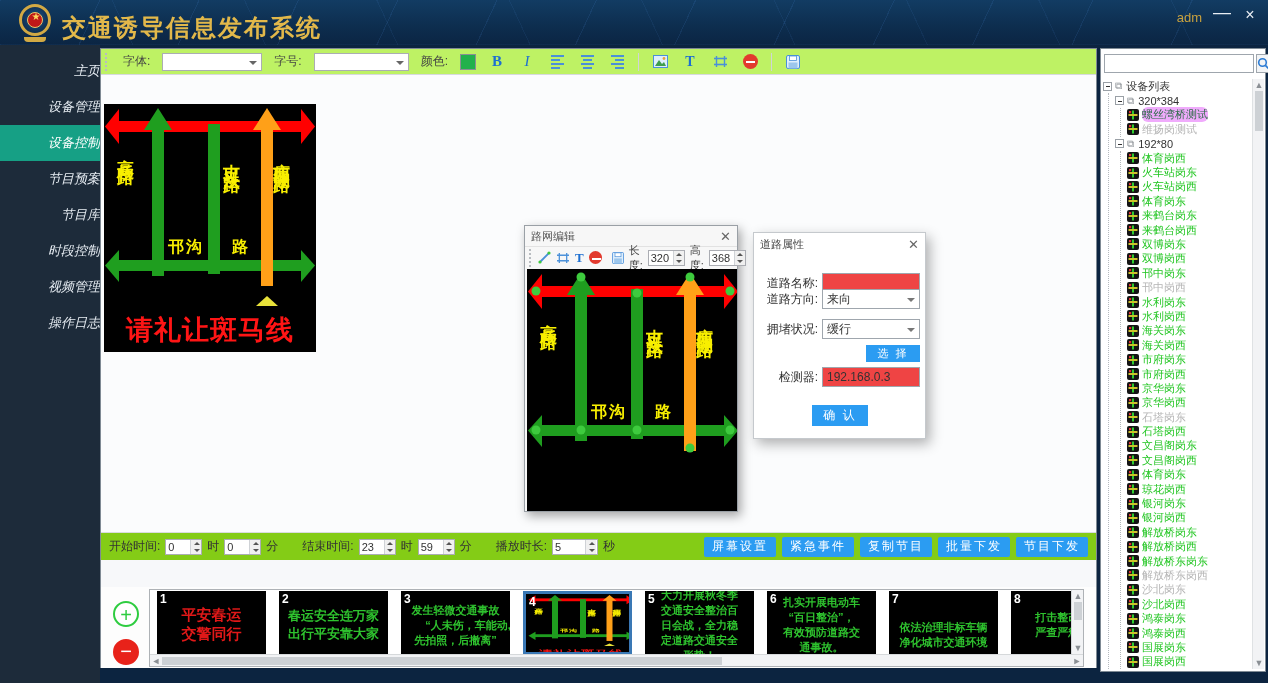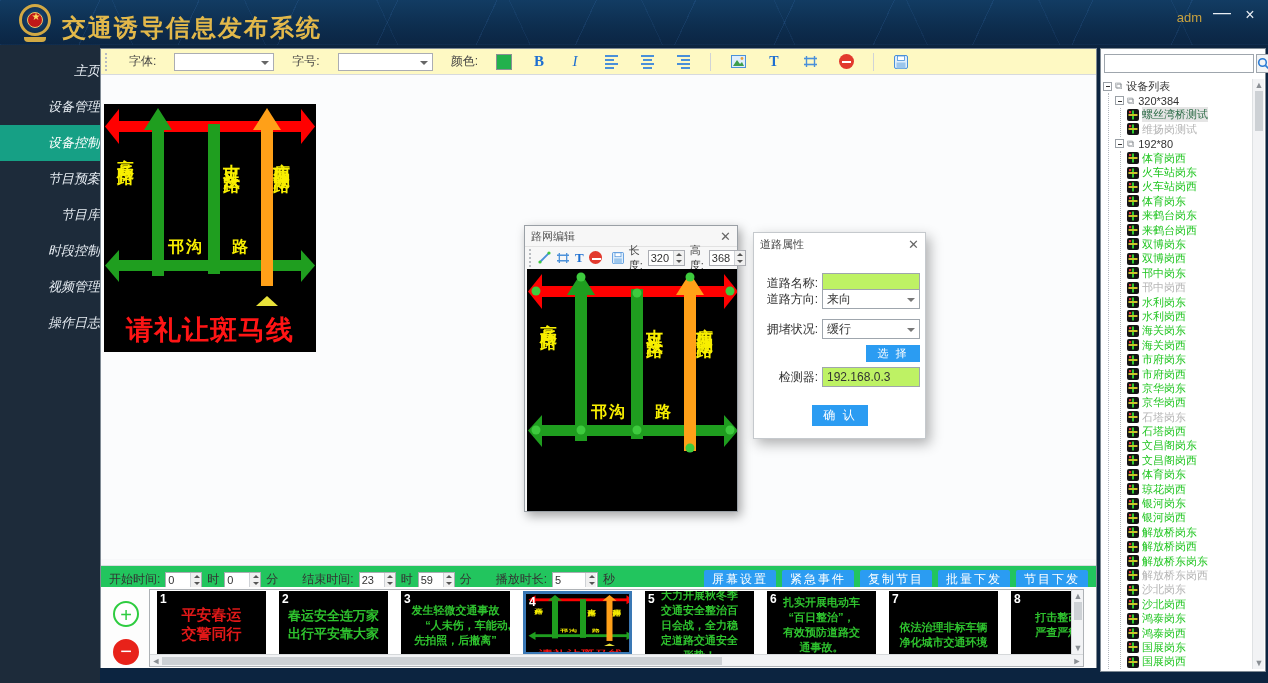--- a/index.html
+++ b/index.html
@@ -28,21 +28,21 @@
   .win-close { right:8px; }
 
   
   .sidebar { position:absolute; left:0; top:45px; width:100px; height:638px; background:#1d2b3a; }
   .side-item { height:36px; line-height:36px; text-align:right; color:#e7edf3; font-size:13px; cursor:pointer;font-style:italic; }
   .side-item.active { background:#16a085; color:#fff; }
   .sidebar-pad { height:8px; }
 
   
   .main { position:absolute; left:100px; top:48px; width:997px; height:620px; background:#f7f8fa; border:1px solid #7f8a94; }
-  .toolbar { position:absolute; left:0; top:0; width:100%; height:26px; background:#fef9c3; border-bottom:1px solid #d7dade; display:flex; align-items:center; padding:0 4px; gap:18px; }
+  .toolbar { position:absolute; left:0; top:0; width:100%; height:26px; background:#bef264; border-bottom:1px solid #d7dade; display:flex; align-items:center; padding:0 4px; gap:12px; }
   .grip { width:4px; height:18px; border-left:2px dotted #b8bcc0; margin-right:2px; }
   .tb-label { font-size:12px; color:#444; }
   .tb-select { width:100px; height:18px; background:#fff; border:1px solid #abadb3; position:relative; }
   .tb-select.small { width:95px; }
   .tb-select .caret { position:absolute; right:4px; top:7px; width:0; height:0; border-left:4px solid transparent; border-right:4px solid transparent; border-top:4px solid #666; }
   .swatch { width:16px; height:16px; background:#22b14c; border:1px solid #8a8f94; }
   .tb-ico { width:18px; height:18px; display:flex; align-items:center; justify-content:center; color:#1d6fd1; font-size:14px; cursor:pointer; }
   .tb-ico.bold { font-weight:bold; font-family:"Liberation Serif",serif; font-size:15px; }
   .tb-ico.italic { font-style:italic; font-family:"Liberation Serif",serif; font-size:15px; }
   .align-ico { display:inline-block; width:13px; }
@@ -79,27 +79,27 @@
   .spin-btns i.dn::after { bottom:2px; border-top:3.5px solid #555; }
   .editor-canvas { position:absolute; left:2px; top:43px; width:210px; height:242px; background:#000; overflow:hidden; }
   .editor-canvas .led-box { width:210px; height:242px; }
 
   
   .props-dlg { position:absolute; left:652px; top:157px; width:173px; height:207px; background:#fff; border:1px solid #c5c9cd; box-shadow:4px 5px 12px rgba(0,0,0,0.3); }
   .props-dlg .dlg-title { height:22px; font-size:11px; color:#444; }
   .prow { position:absolute; left:0; width:100%; display:flex; align-items:center; }
   .plabel { width:64px; text-align:right; font-size:12px; color:#333; }
   .pctrl { margin-left:4px; }
-  .txt-input { width:98px; height:20px; background:#bef264; border:1px solid #9fa6ad; font-size:12px; padding:0 4px; line-height:18px; }
+  .txt-input { width:98px; height:20px; background:#ef4444; border:1px solid #9fa6ad; font-size:12px; padding:0 4px; line-height:18px; }
   .sel { width:98px; height:20px; background:#fff; border:1px solid #9fa6ad; position:relative; font-size:12px; line-height:18px; padding:0 4px; }
   .sel .caret { position:absolute; right:4px; top:8px; width:0; height:0; border-left:4px solid transparent; border-right:4px solid transparent; border-top:4px solid #777; }
   .btn-blue { background:#2b9cf2; color:#fff; border:none; font-size:12px; letter-spacing:2px; cursor:pointer; display:inline-block; text-align:center; }
 
   
-  .bottom-bar { position:absolute; left:0; top:516px; width:995px; height:28px; background:#22c55e; border-top:1px solid #d9dcdf; display:flex; align-items:center; padding:0 8px; gap:5px; }
+  .bottom-bar { position:absolute; left:0; top:483px; width:995px; height:28px; background:#84cc16; border-top:1px solid #d9dcdf; display:flex; align-items:center; padding:0 8px; gap:5px; }
   .bb-label { font-size:12px; color:#333; }
   .bb-gap { width:14px; }
   .actions { margin-left:auto; display:flex; gap:6px;font-family:Liberation Mono, monospace; }
   .action-btn { height:20px; padding:0 8px; line-height:20px; font-size:12px; border-radius:2px; }
 
   
   .strip-zone { position:absolute; left:0; top:538px; width:995px; height:81px; background:#fdfdfd; }
   .pm-btn { position:absolute; left:12px; width:26px; height:26px; border-radius:50%; text-align:center; line-height:24px; font-size:20px; cursor:pointer; }
   .pm-add { top:14px; border:2px solid #2ecc40; color:#2ecc40; background:#fff; }
   .pm-del { top:52px; border:2px solid #e8221a; color:#fff; background:#e8221a; line-height:20px; }
@@ -125,21 +125,21 @@
   .search-input { flex:1; height:19px; border:1px solid #9fa6ad; background:#fff; font-size:11px; padding:0 3px; }
   .search-btn { width:24px; height:19px; border:1px solid #9fa6ad; background:#f2f4f6; display:flex; align-items:center; justify-content:center; cursor:pointer; }
   .tree { position:absolute; left:2px; top:30px; width:150px; bottom:2px; overflow:hidden; font-size:11px; }
   .tree-row { display:flex; align-items:center; height:14.4px; white-space:nowrap; cursor:pointer; }
   .expander { width:9px; height:9px; border:1px solid #9aa0a6; background:#fff; position:relative; flex:none; margin-right:3px; }
   .expander::after { content:""; position:absolute; left:1.5px; top:3.5px; width:4px; height:1px; background:#333; }
   .tree-kids { margin-left:5px; border-left:1px dotted #b5b9bd; padding-left:6px; }
   .tname { margin-left:3px; }
   .tname.online { color:#1fc51f;text-align:center; }
   .tname.offline { color:#b4b4b4; }
-  .tname.selected { background:#e5e5e5; color:#2c6b46; }
+  .tname.selected { background:#f0abfc; color:#2c6b46;border-radius:6px; }
   .tname.plain { color:#333; }
   .group-glyph { color:#8a8f94; font-size:10px; flex:none; margin-right:1px; }
   .tree-vscroll { position:absolute; right:1px; top:30px; width:12px; bottom:2px; background:#f2f3f5; border-left:1px solid #dfe2e4; }
   .tree-vscroll .scroll-thumb-v { height:40px; }
 </style>
 </head>
 <body>
 
 <div class="header">
   <div class="netlines"></div>

